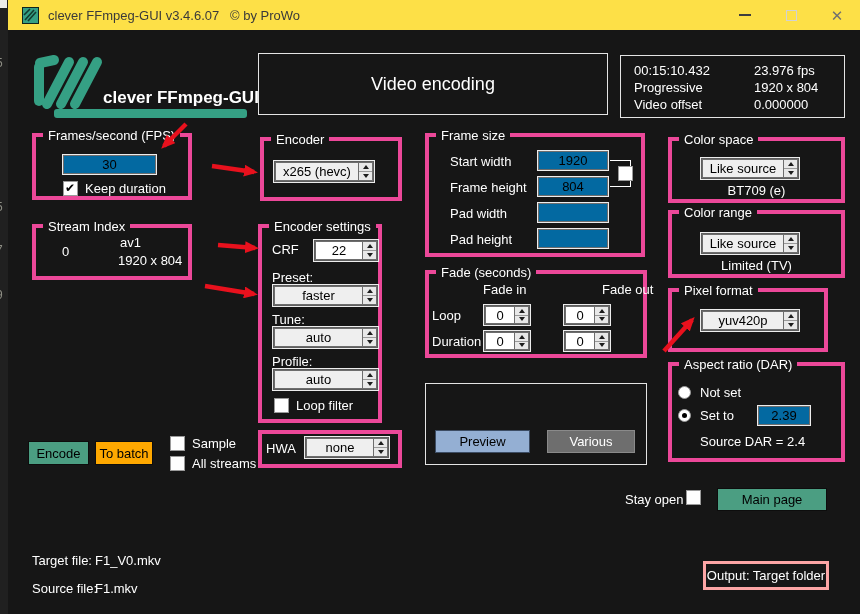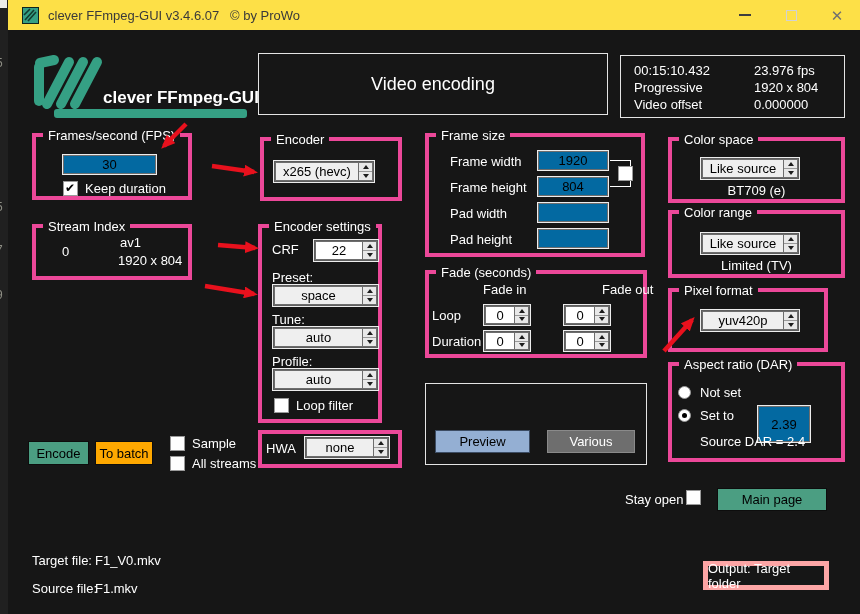--- a/index.html
+++ b/index.html
@@ -49,21 +49,21 @@
   .cbx.checked::after { content:"✔"; position:absolute; left:1px; top:-1px; font-size:12px; font-weight:bold; color:#000; }
   .rad { position:absolute; width:13px; height:13px; border-radius:50%; background:#fff; border:1px solid #9a9a9a; }
   .rad.sel::after { content:""; position:absolute; left:3px; top:3px; width:5px; height:5px; border-radius:50%; background:#000; }
 
   
   .pbtn { position:absolute; display:flex; align-items:center; justify-content:center; font-size:13px; color:#000; border:1px solid #0d0d0d; }
   .b-teal { background:#4b9e82; }
   .b-orange { background:#ffa800; }
   .b-blue { background:#94afd3; border-color:#3c4c63; }
   .b-gray { background:#6e6e6e; color:#fff; border-color:#8a8a8a; }
-  .b-outline { background:transparent; border:5px solid #fca5a5; color:#fff; }
+  .b-outline { background:transparent; border:3px solid #fca5a5; color:#fff; }
 
   
   .infobox { position:absolute; border:1px solid #e4e4e4; color:#fff; font-size:13px; }
   .info-row { position:absolute; left:13px; width:200px; display:flex; }
   .info-row .ic1 { width:120px; }
 
   
   .logo-bar { position:absolute; background:#35a084; border-radius:3px; }
   .logo-text { position:absolute; color:#fff; font-size:17px; font-weight:bold; white-space:nowrap; }
 
@@ -180,21 +180,21 @@
           <div class="sb">
               <span class="tri-up"></span>
             </div>
           <div class="sb">
               <span class="tri-dn"></span>
             </div>
         </div>
       </div>
       <span class="lbl" style="left:264px;top:240px;">Preset:</span>
       <div class="spin" style="left:264px;top:254px;width:107px;height:23px;">
-        <div class="val">space</div>
+        <div class="val">faster</div>
         <div class="btns">
           <div class="sb">
               <span class="tri-up"></span>
             </div>
           <div class="sb">
               <span class="tri-dn"></span>
             </div>
         </div>
       </div>
       <span class="lbl" style="left:264px;top:282px;">Tune:</span>
@@ -234,21 +234,21 @@
             </div>
           <div class="sb">
               <span class="tri-dn"></span>
             </div>
         </div>
       </div>
 
       <div class="grp" style="left:417px;top:103px;width:220px;height:124px;">
         <span class="leg">Frame size</span>
       </div>
-      <span class="lbl" style="left:442px;top:124px;">Frame width</span>
+      <span class="lbl" style="left:442px;top:124px;">Start width</span>
       <input class="winput" style="left: 530px; top: 121px; width: 70px; height: 19px;" value="1920">
       <span class="lbl" style="left:442px;top:150px;">Frame height</span>
       <input class="winput" style="left: 530px; top: 147px; width: 70px; height: 19px;" value="804">
       <span class="lbl" style="left:442px;top:176px;">Pad width</span>
       <input class="winput" style="left: 530px; top: 173px; width: 70px; height: 19px;" value="">
       <span class="lbl" style="left:442px;top:202px;">Pad height</span>
       <input class="winput" style="left: 530px; top: 199px; width: 70px; height: 19px;" value="">
 
       <div class="lk-line" style="left:602px;top:130px;width:21px;height:1px;"></div>
       <div class="lk-line" style="left:602px;top:156px;width:21px;height:1px;"></div>
@@ -358,21 +358,21 @@
         </div>
       </div>
 
       <div class="grp" style="left:660px;top:332px;width:177px;height:100px;">
         <span class="leg">Aspect ratio (DAR)</span>
       </div>
       <div class="rad" style="left:670px;top:356px;"></div>
       <span class="lbl" style="left:692px;top:355px;">Not set</span>
       <div class="rad sel" style="left:670px;top:379px;"></div>
       <span class="lbl" style="left:692px;top:378px;">Set to</span>
-      <input class="winput" style="left: 750px; top: 376px; width: 52px; height: 36px;" value="2.39">
+      <input class="winput" style="left: 750px; top: 376px; width: 52px; height: 19px;" value="2.39">
       <span class="lbl" style="left:692px;top:404px;">Source DAR = 2.4</span>
 
       <div class="pbtn b-teal" style="left:20px;top:411px;width:61px;height:24px;">Encode</div>
       <div class="pbtn b-orange" style="left:87px;top:411px;width:58px;height:24px;">To batch</div>
       <div class="cbx" style="left:162px;top:406px;"></div>
       <span class="lbl" style="left:184px;top:406px;">Sample</span>
       <div class="cbx" style="left:162px;top:426px;"></div>
       <span class="lbl" style="left:184px;top:426px;">All streams</span>
 
       <span class="lbl" style="left:617px;top:462px;">Stay open</span>

